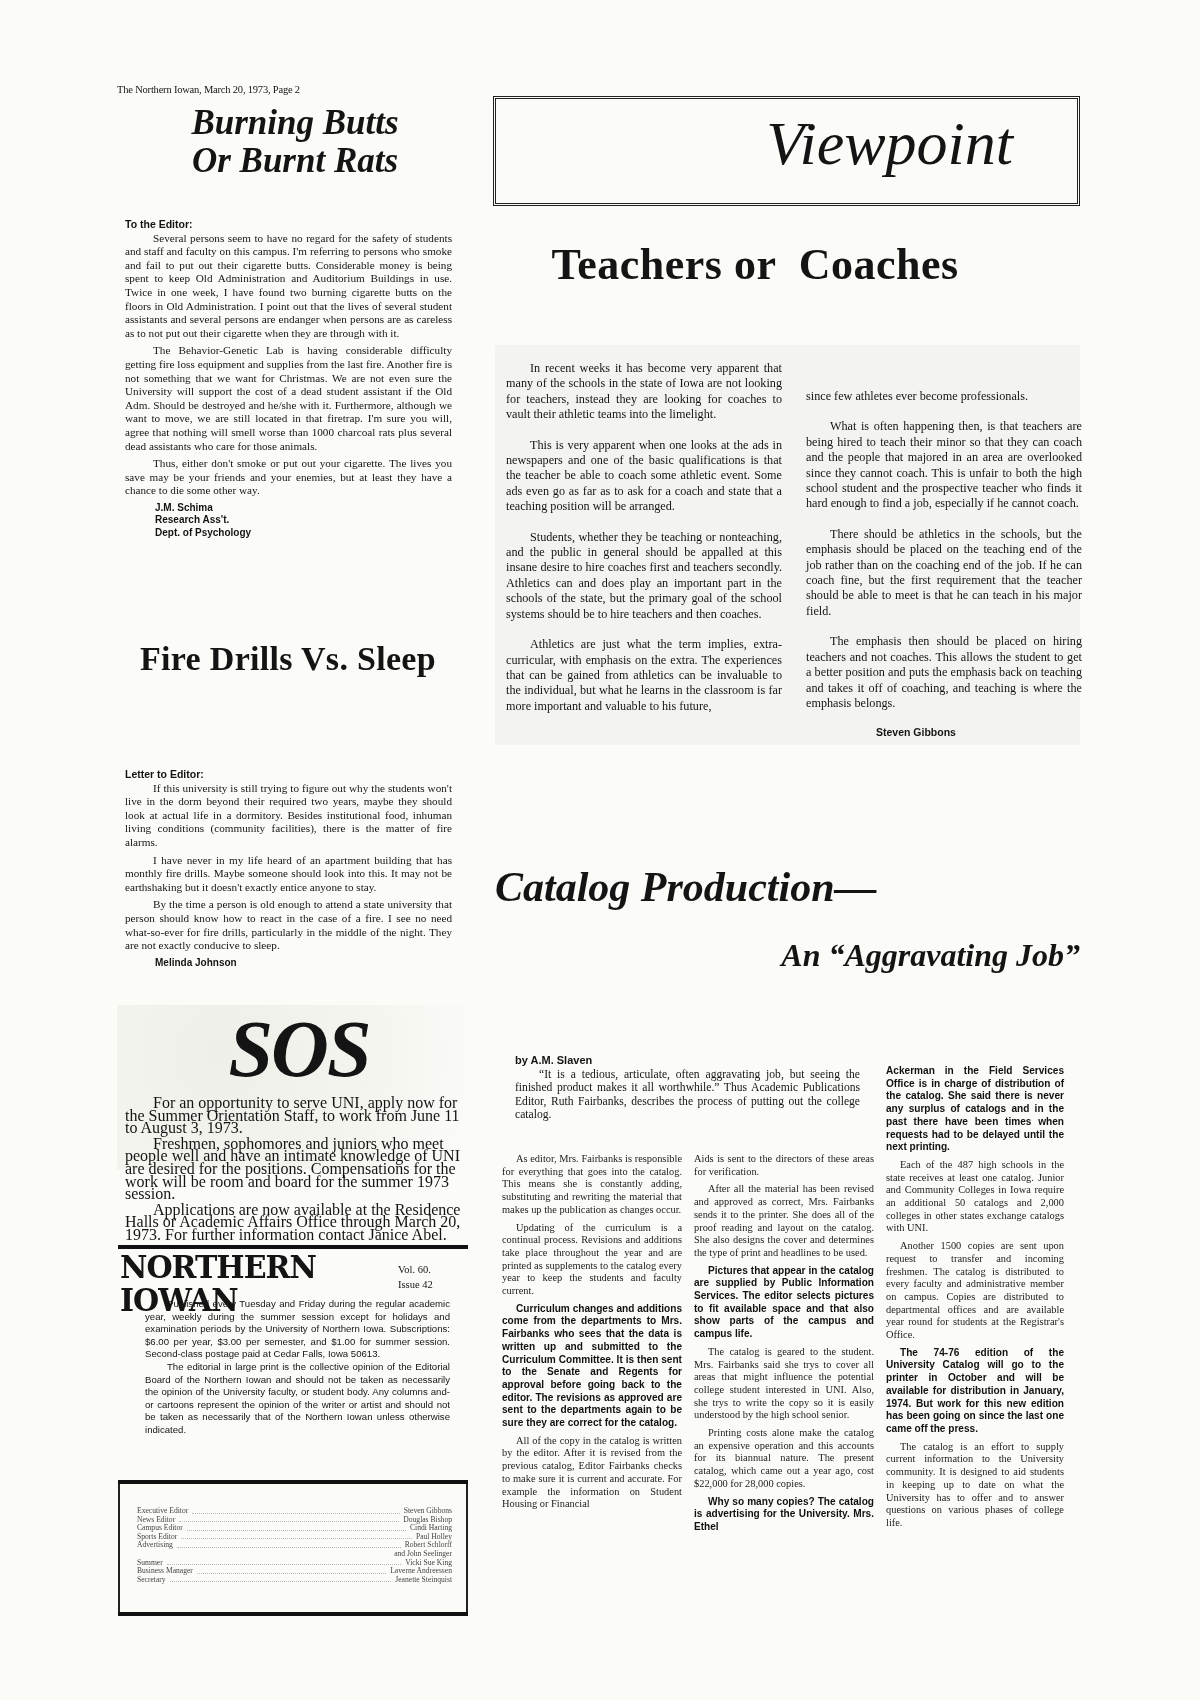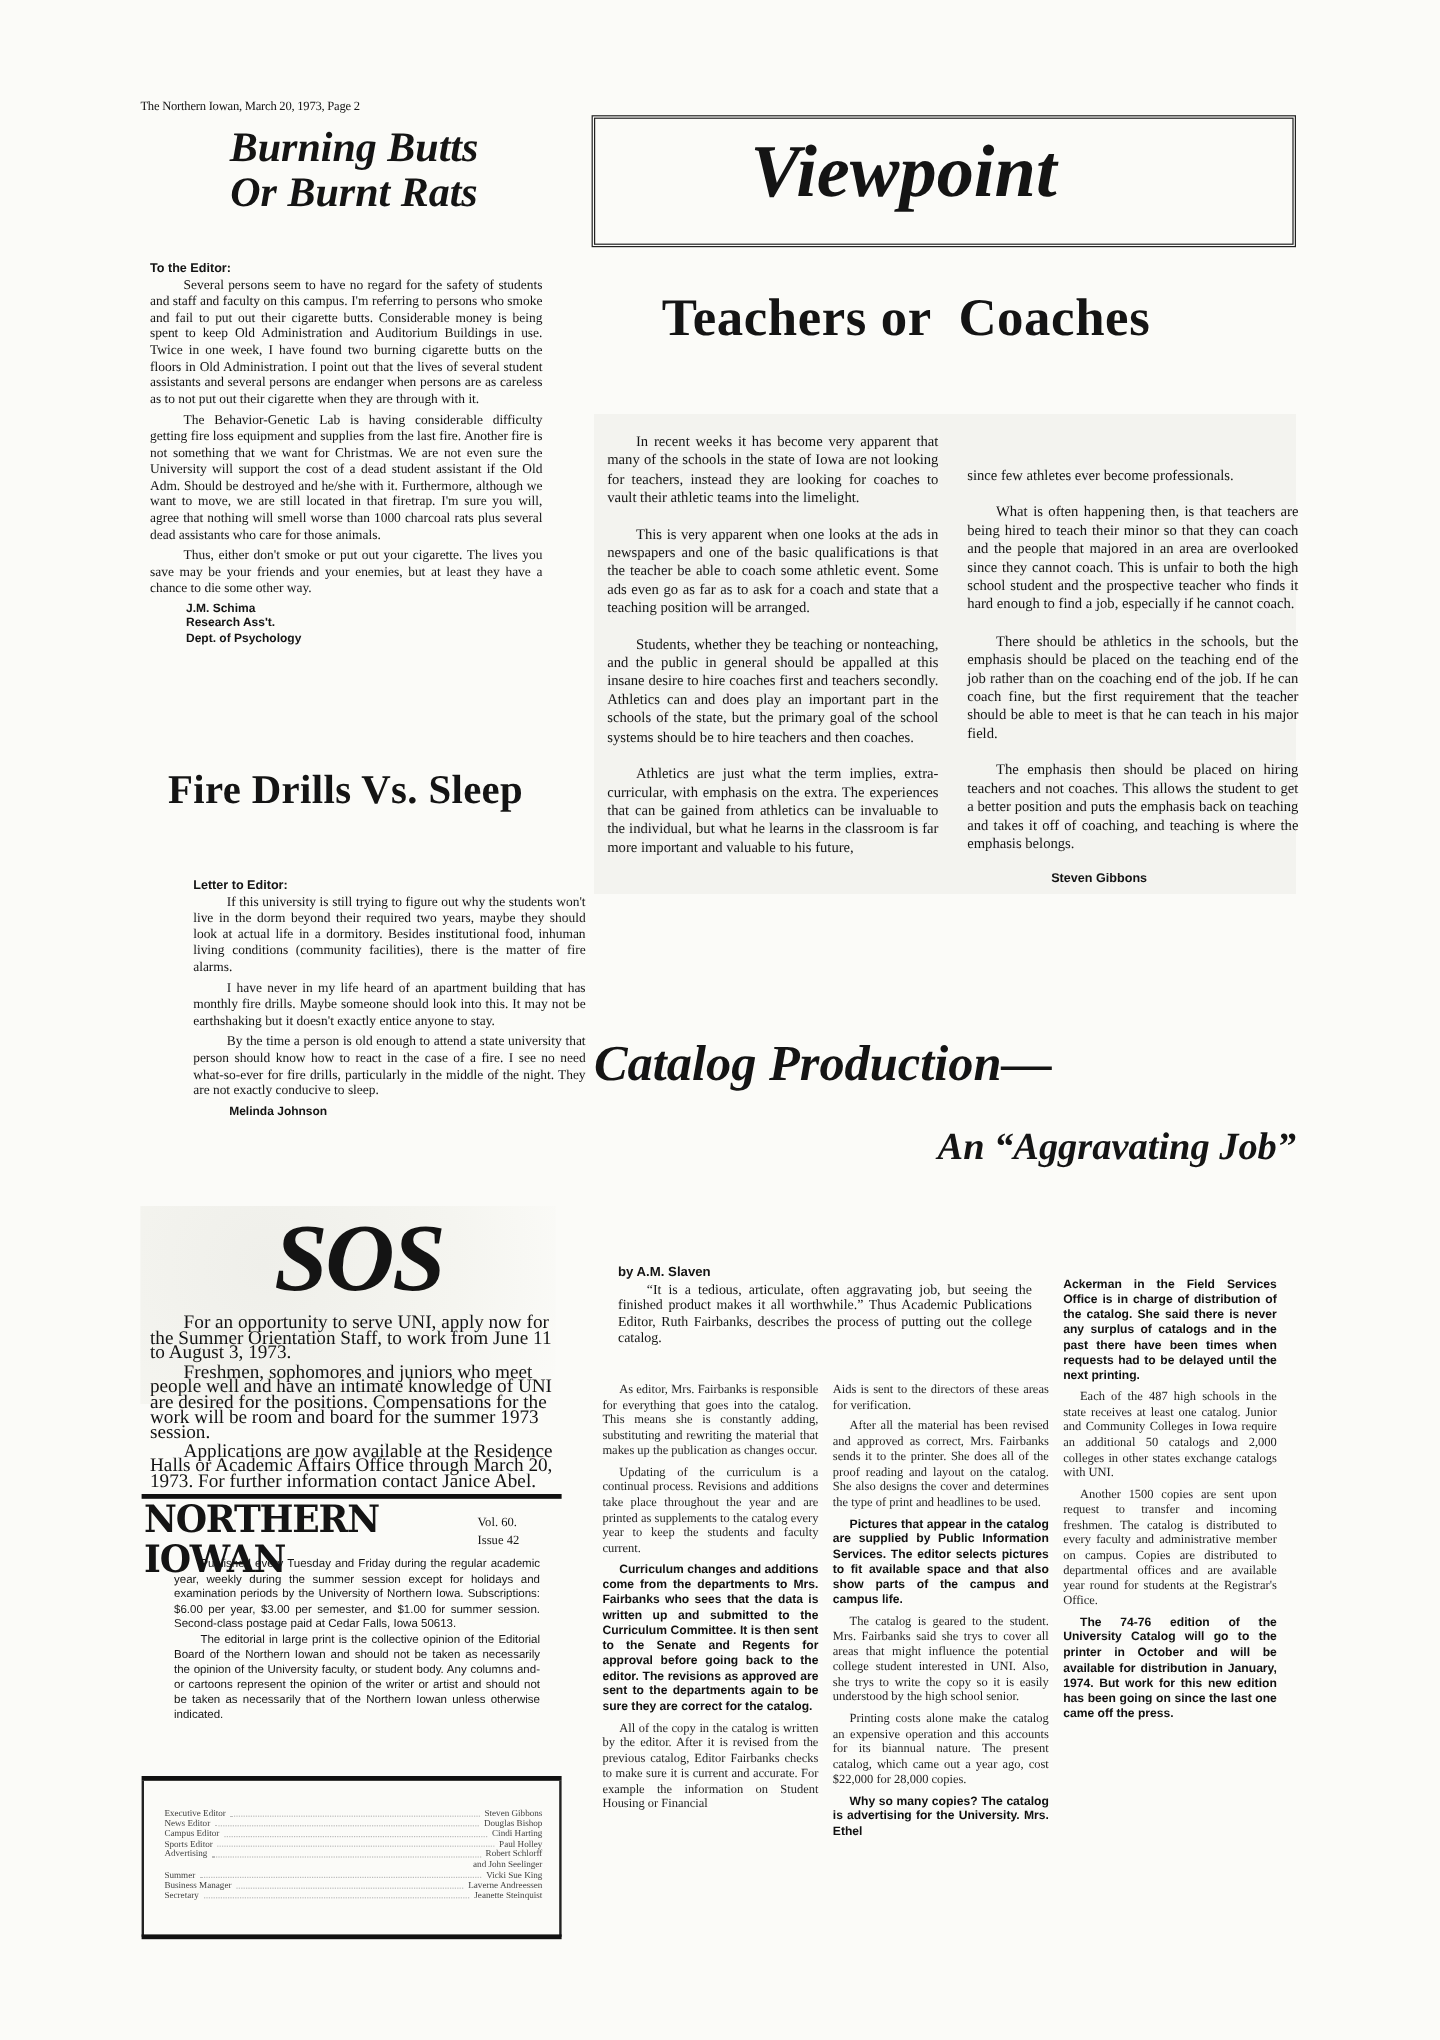--- a/index.html
+++ b/index.html
@@ -11,21 +11,21 @@
   .hl-roman { font-family: "Liberation Serif", serif; font-weight: bold; text-align: center; }
   .body-text { font-size: 11.2px; line-height: 13.6px; text-align: justify; }
   .body-text p { text-indent: 28px; margin-bottom: 4px; }
   .label-sans { font-family: "Liberation Sans", "DejaVu Sans", sans-serif; font-weight: bold; font-size: 10.5px; }
   .sig { font-family: "Liberation Sans", "DejaVu Sans", sans-serif; font-weight: bold; font-size: 10px; line-height: 12.5px; margin-left: 30px; }
 
   
   #burning-headline { left: 150px; top: 104px; width: 290px; font-size: 35px; }
   #burning-letter { left: 125px; top: 218px; width: 327px; }
   #fire-headline { left: 118px; top: 640px; width: 340px; font-size: 34px; letter-spacing: 0.3px; }
-  #fire-letter { left: 125px; top: 732px; width: 327px; margin-left: 36px; }
+  #fire-letter { left: 125px; top: 768px; width: 327px; }
 
   
   #sos-block { left: 117px; top: 1005px; width: 346px; height: 165px;
     background: radial-gradient(circle at 30% 30%, #efefea 0%, #f5f5f0 60%, #fbfbf8 100%); }
   #sos-title { left: 126px; top: 1008px; width: 346px; font-size: 80px; font-style: italic; font-weight: bold; text-align: center; line-height: 82px; letter-spacing: -2px; }
   #sos-text { left: 125px; top: 1097px; width: 338px; font-size: 16px; line-height: 12.6px; }
   #sos-text p { text-indent: 28px; margin-bottom: 3px; }
 
   
   #mast-rule-top { left: 118px; top: 1245px; width: 350px; height: 4px; background: #111; }
@@ -36,21 +36,21 @@
   #mast-info p:first-child { text-indent: 22px; }
   #mast-rule-mid { left: 118px; top: 1480px; width: 350px; height: 4px; background: #111; }
   #staff-box { left: 118px; top: 1484px; width: 350px; height: 130px; border-left: 2px solid #222; border-right: 2px solid #222; }
   #mast-rule-bot { left: 118px; top: 1612px; width: 350px; height: 4px; background: #111; }
   #staff-list { left: 137px; top: 1507px; width: 315px; font-size: 7.6px; line-height: 8.6px; color: #444; }
   .staff-row { display: flex; justify-content: space-between; }
   .staff-row .dots { flex: 1; border-bottom: 1px dotted #bbb; margin: 0 4px 2px 4px; }
 
   
   #viewpoint-box { left: 493px; top: 96px; width: 587px; height: 110px; border: 3px double #222; }
-  #viewpoint-title { left: 493px; top: 103px; width: 520px; font-size: 62px; font-style: italic; font-weight: bold; text-align: center; line-height: 80px; }
+  #viewpoint-title { left: 493px; top: 103px; width: 520px; font-size: 62px; font-style: italic; font-weight: normal; text-align: right; line-height: 80px; }
   #teachers-headline { left: 495px; top: 238px; width: 520px; font-size: 44px; line-height: 54px; letter-spacing: 0.5px; }
   #editorial-bg { left: 495px; top: 345px; width: 585px; height: 400px; background: #f3f3ef; }
   #editorial-col1 { left: 506px; top: 361px; width: 276px; font-size: 12.2px; line-height: 15.4px; }
   #editorial-col2 { left: 806px; top: 361px; width: 276px; font-size: 12.2px; line-height: 15.4px; margin-top: 28px; }
   .ed p { text-indent: 24px; margin-bottom: 15px; text-align: justify; }
   .ed p.noindent { text-indent: 0; }
   #ed-sig { margin-left: 70px !important; font-size: 10.5px !important; }
 
   
   #catalog-h1 { left: 495px; top: 865px; width: 400px; font-size: 42px; text-align: left; }
@@ -200,13 +200,14 @@
   <p class="bold">Pictures that appear in the catalog are supplied by Public Information Services. The editor selects pictures to fit available space and that also show parts of the campus and campus life.</p>
   <p>The catalog is geared to the student. Mrs. Fairbanks said she trys to cover all areas that might influence the potential college student interested in UNI. Also, she trys to write the copy so it is easily understood by the high school senior.</p>
   <p>Printing costs alone make the catalog an expensive operation and this accounts for its biannual nature. The present catalog, which came out a year ago, cost $22,000 for 28,000 copies.</p>
   <p class="bold">Why so many copies? The catalog is advertising for the University. Mrs. Ethel</p>
 </div>
 <div class="abs cat-col" id="cat-col3">
   <p class="bold cont">Ackerman in the Field Services Office is in charge of distribution of the catalog. She said there is never any surplus of catalogs and in the past there have been times when requests had to be delayed until the next printing.</p>
   <p>Each of the 487 high schools in the state receives at least one catalog. Junior and Community Colleges in Iowa require an additional 50 catalogs and 2,000 colleges in other states exchange catalogs with UNI.</p>
   <p>Another 1500 copies are sent upon request to transfer and incoming freshmen. The catalog is distributed to every faculty and administrative member on campus. Copies are distributed to departmental offices and are available year round for students at the Registrar's Office.</p>
   <p class="bold">The 74-76 edition of the University Catalog will go to the printer in October and will be available for distribution in January, 1974. But work for this new edition has been going on since the last one came off the press.</p>
+  <p>The catalog is an effort to supply current information to the University community. It is designed to aid students in keeping up to date on what the University has to offer and to answer questions on various phases of college life.</p>
 </div>
 
 </body></html>

